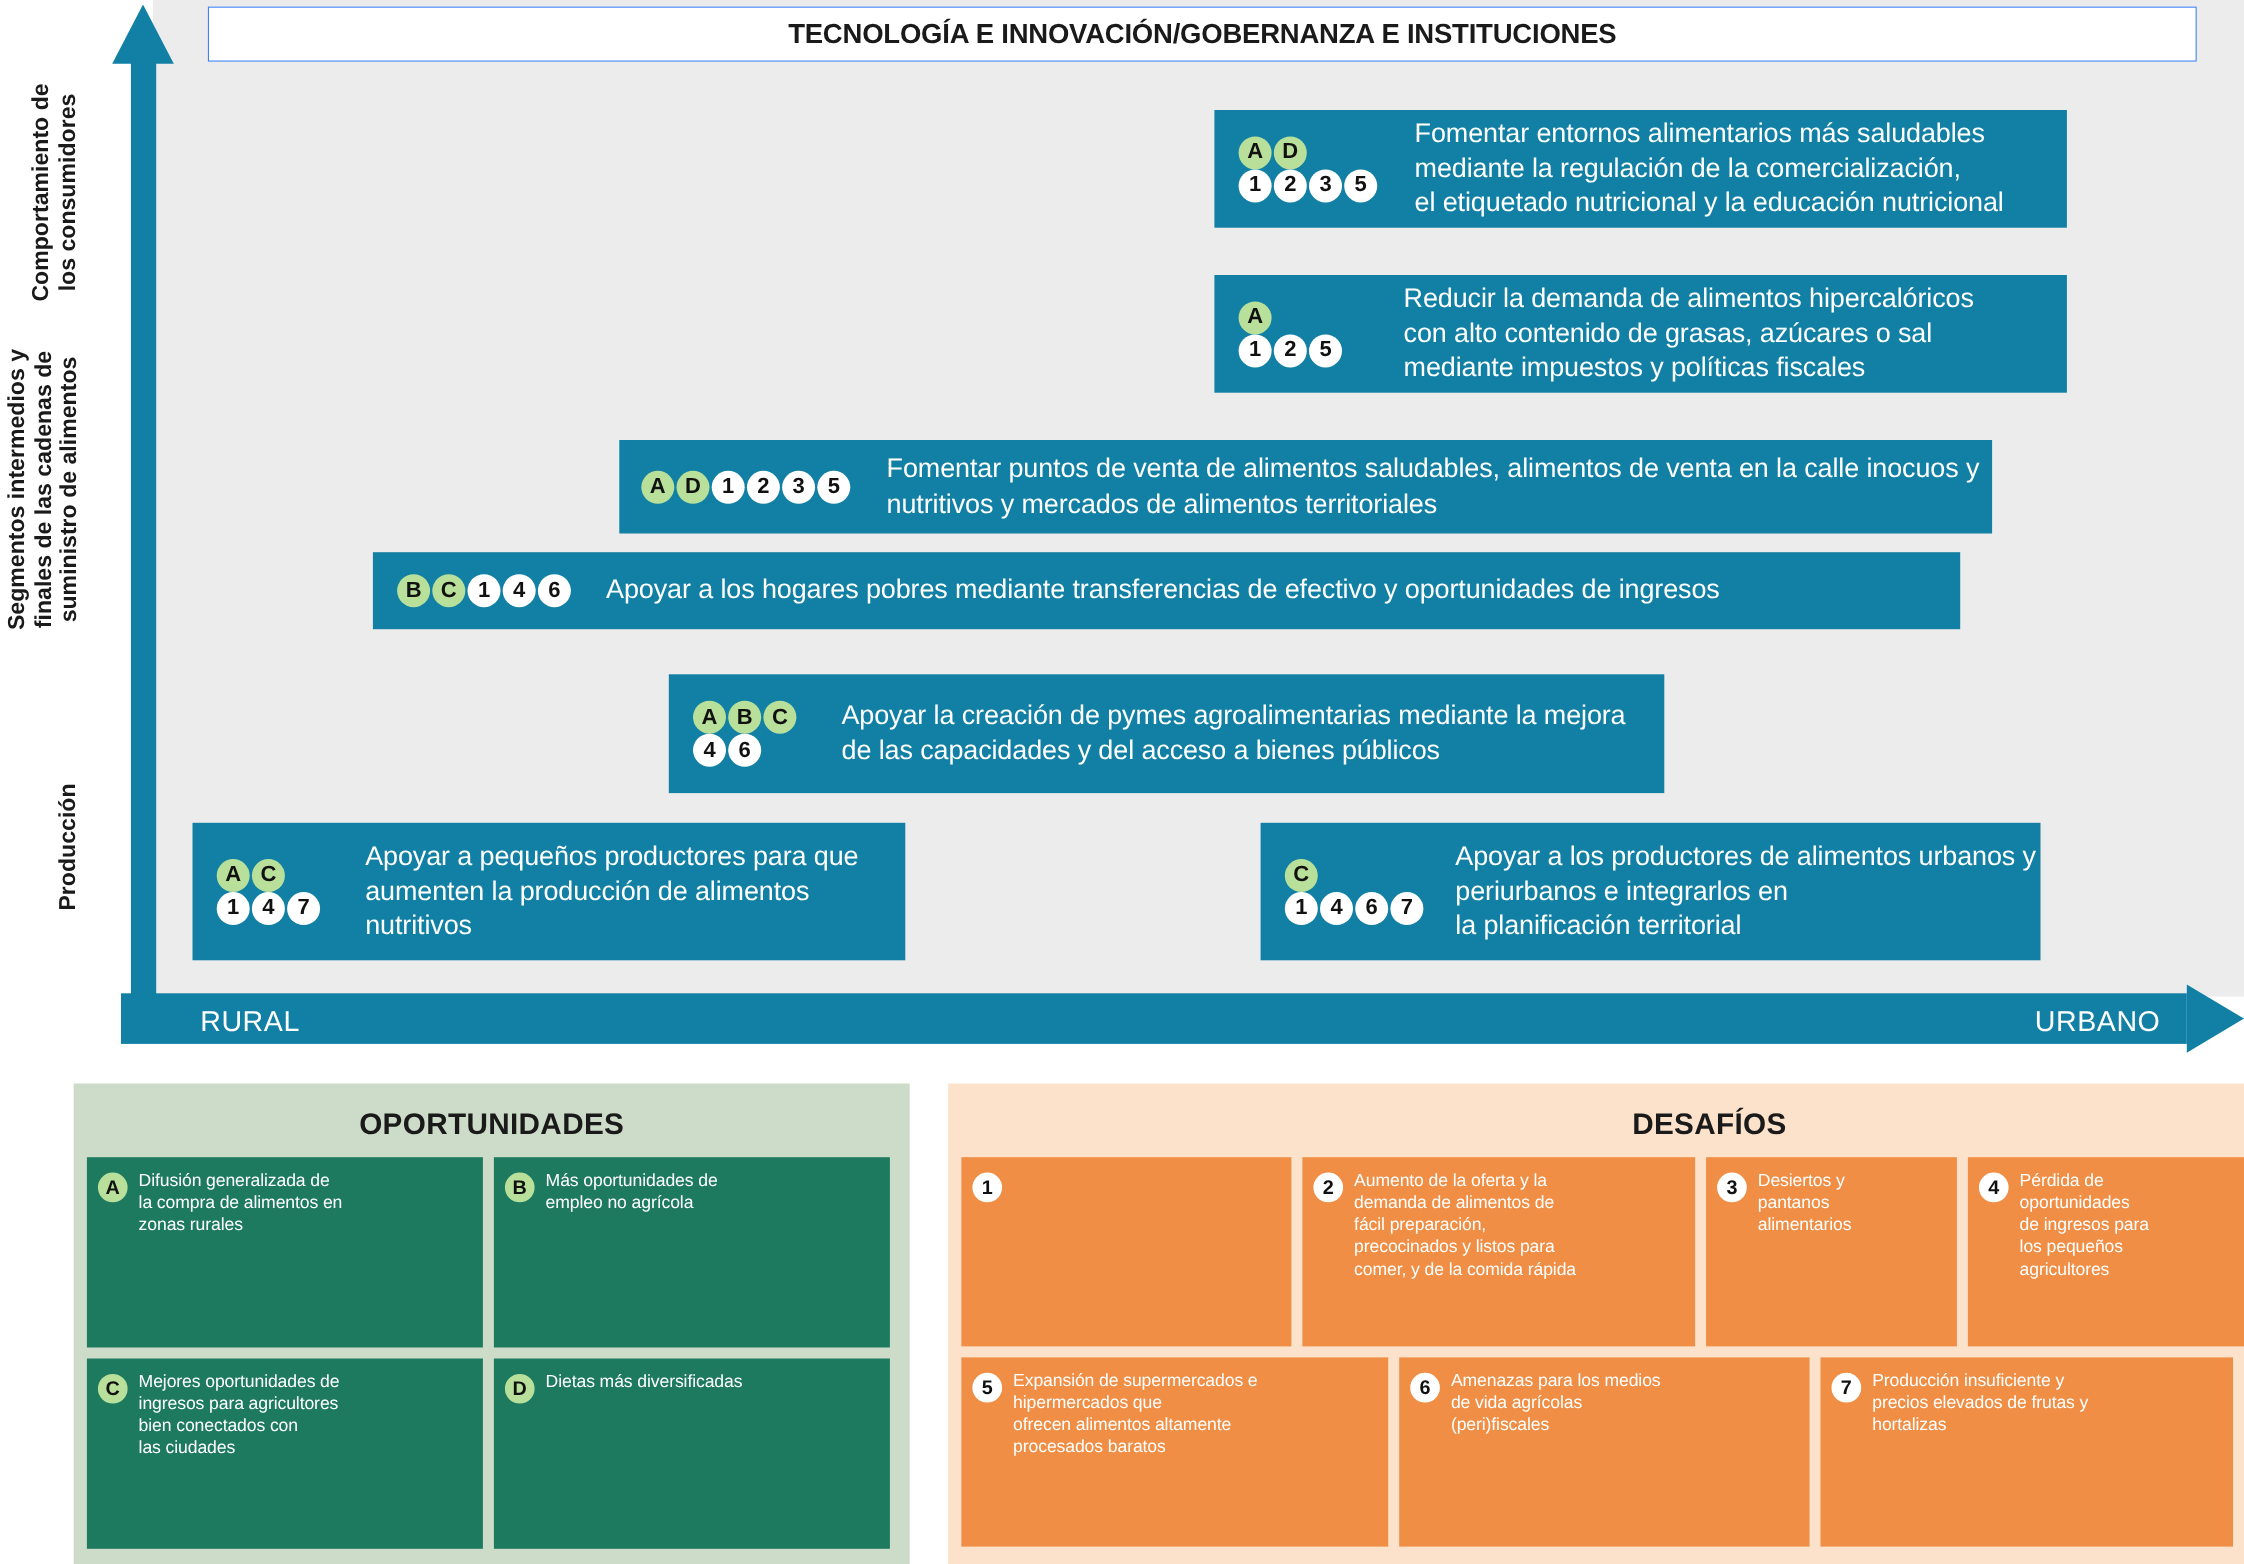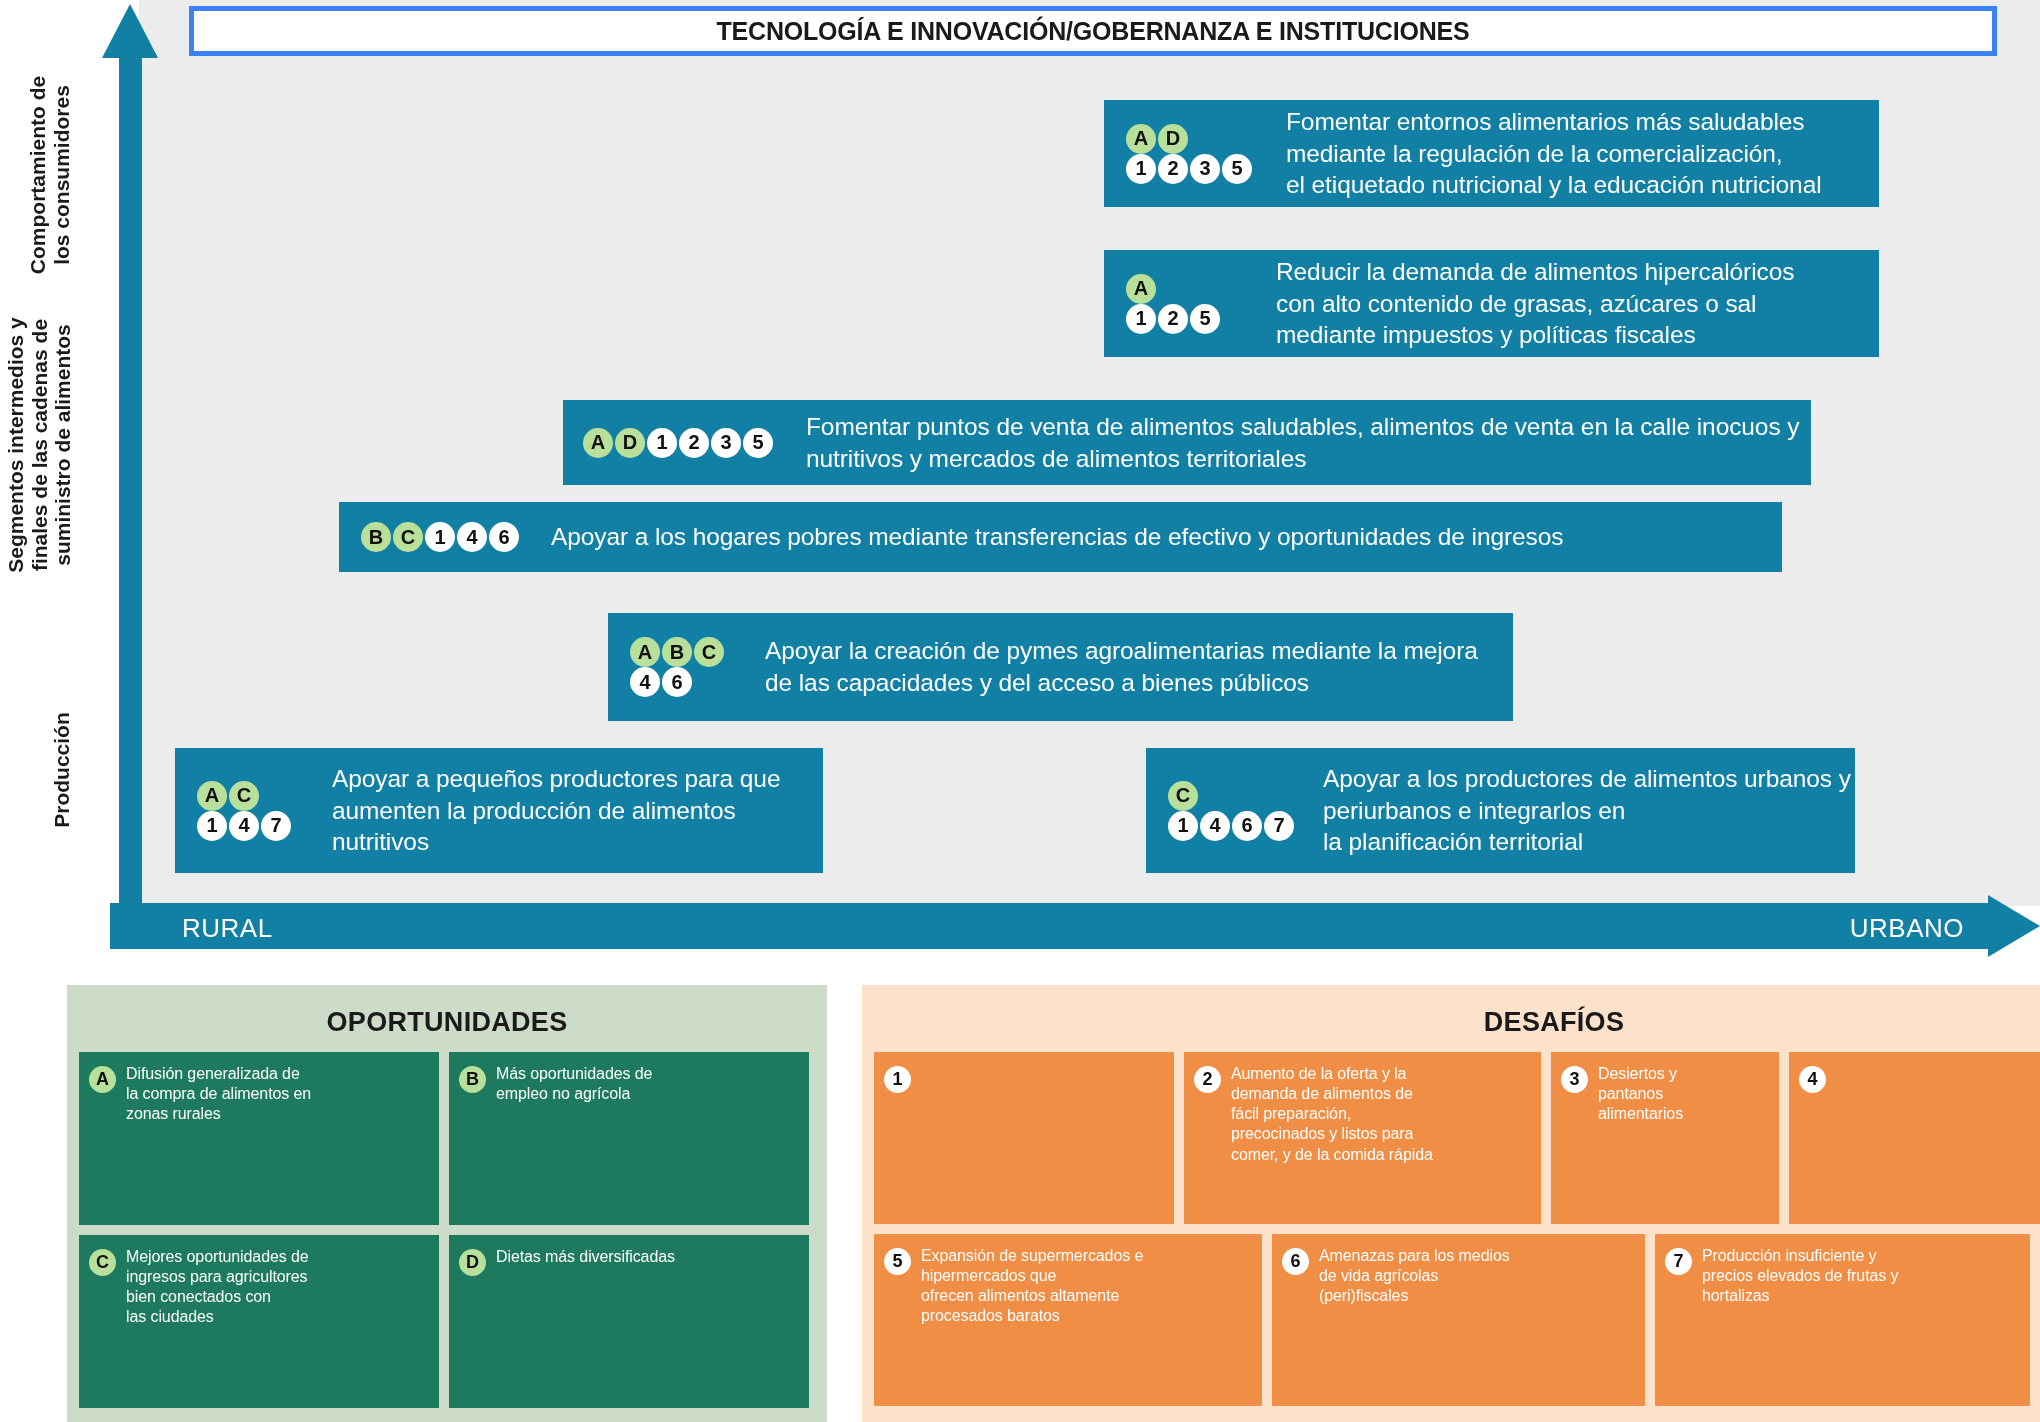--- a/index.html
+++ b/index.html
@@ -34,21 +34,21 @@
   }
 
   
   .banner {
     position: absolute;
     left: 189px;
     top: 6px;
     width: 1808px;
     height: 50px;
     background: #ffffff;
-    border: 5px solid #3b82f6;
+    border: 1px solid #3b82f6;
     box-sizing: border-box;
     display: flex;
     align-items: center;
     justify-content: center;
   }
   .banner-text {
     font-size: 25px;
     font-weight: bold;
     color: #1a1a1a;
     letter-spacing: -0.2px;
@@ -483,20 +483,25 @@
 comer, y de la comida rápida</span>
       </div>
       <div class="card" id="ch-3">
         <span class="badge number">3</span>
         <span class="card-text">Desiertos y
 pantanos
 alimentarios</span>
       </div>
       <div class="card" id="ch-4">
         <span class="badge number">4</span>
+        <span class="card-text">Pérdida de
+oportunidades
+de ingresos para
+los pequeños
+agricultores</span>
       </div>
     </div>
 
     <div class="ch-row2">
       <div class="card" id="ch-5">
         <span class="badge number">5</span>
         <span class="card-text">Expansión de supermercados e
 hipermercados que
 ofrecen alimentos altamente
 procesados baratos</span>

